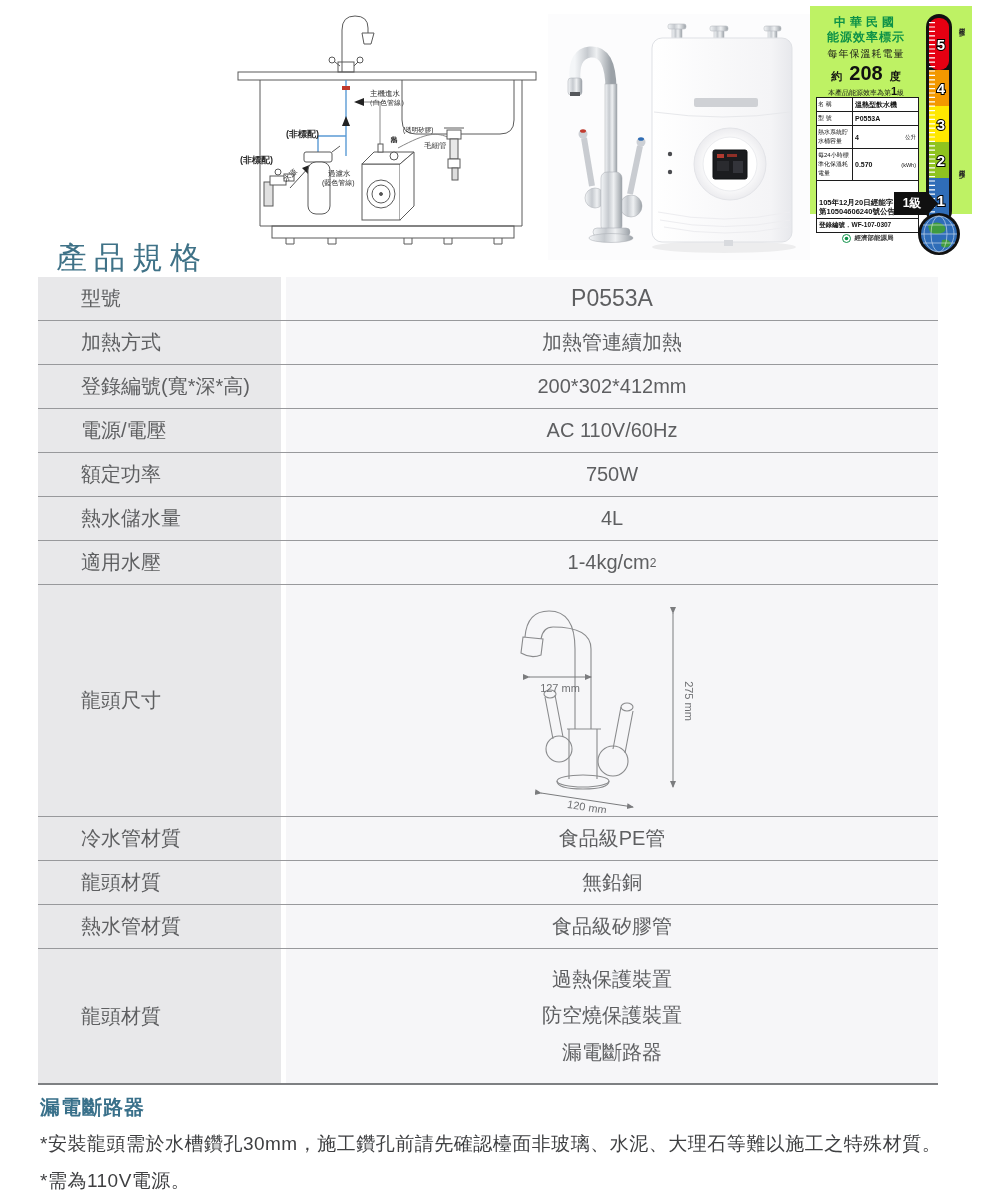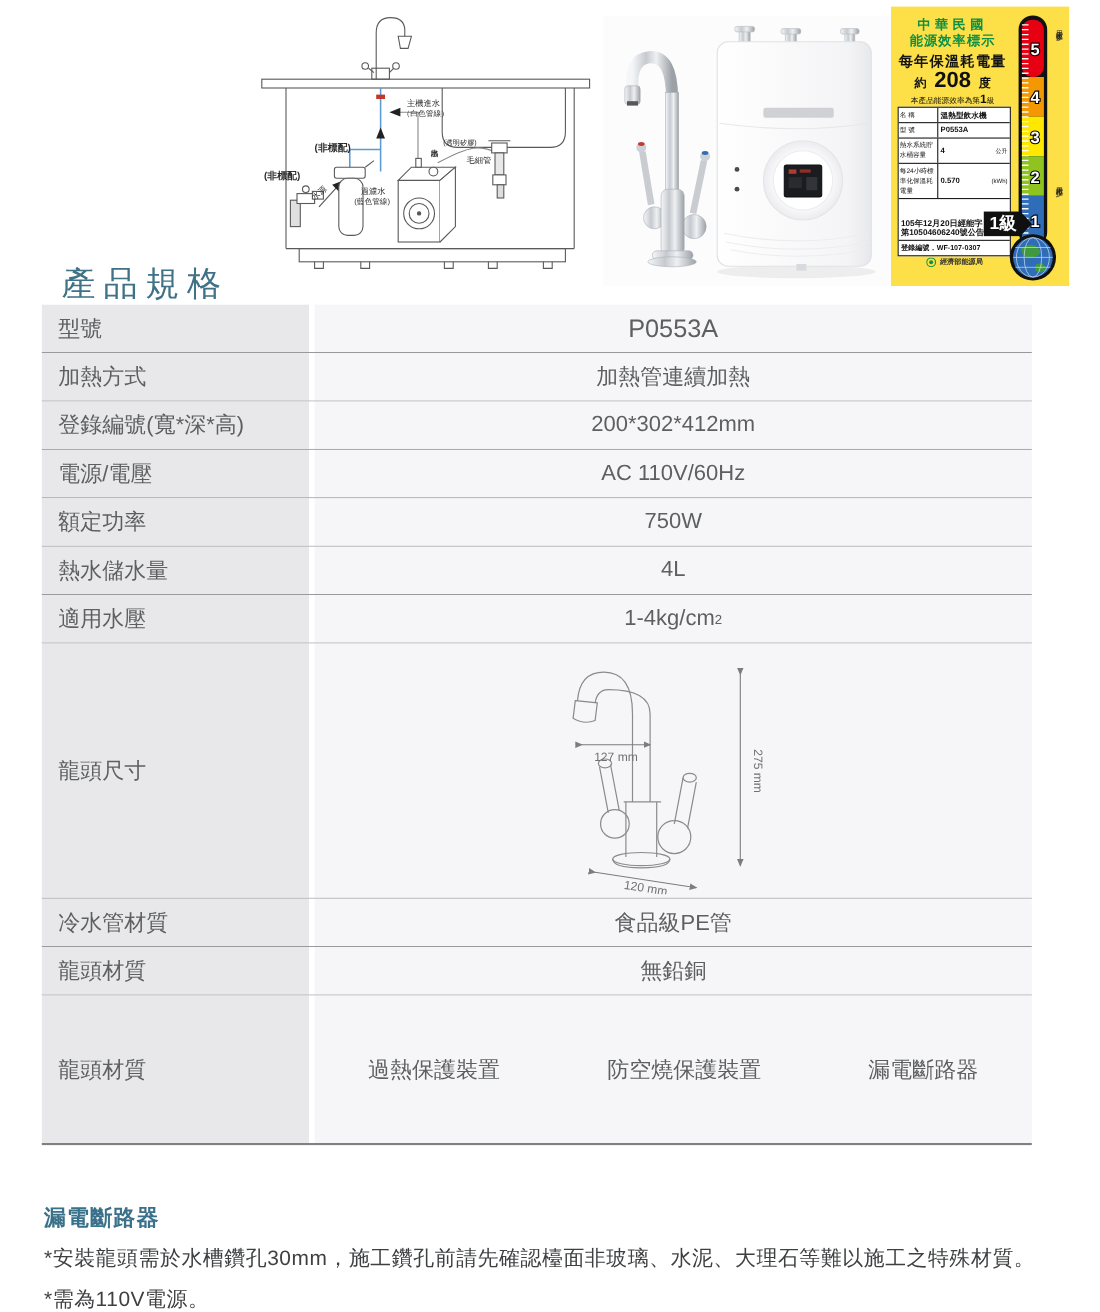--- a/index.html
+++ b/index.html
@@ -4,25 +4,25 @@
 <style>
   html,body{margin:0;padding:0;background:#fff;}
   .page{position:relative;width:1000px;height:1193px;background:#fff;overflow:hidden;
         font-family:"Liberation Sans","DejaVu Sans",sans-serif;color:#5e5f61;}
   
   .install-svg{position:absolute;left:228px;top:6px;}
   .photo-svg{position:absolute;left:548px;top:14px;}
   .page-title{position:absolute;left:56px;top:216px;font-size:31px;letter-spacing:7px;
               color:#3f7287;font-weight:400;}
   
-  .elabel{position:absolute;left:810px;top:6px;width:162px;height:254px;background:#fde047;}
+  .elabel{position:absolute;left:810px;top:6px;width:162px;height:208px;background:#bef264;}
   .el-c{position:absolute;left:6px;width:100px;text-align:center;}
   .el-t1{top:8px;color:#0c9147;font-weight:bold;font-size:12px;letter-spacing:4px;}
   .el-t2{top:23px;color:#0c9147;font-weight:bold;font-size:12px;letter-spacing:1px;}
-  .el-annual{top:41px;color:#141414;font-weight:bold;font-size:13px;letter-spacing:1px;}
+  .el-annual{top:41px;color:#141414;font-weight:normal;font-size:10px;letter-spacing:1px;}
   .el-deg{top:56px;color:#111;font-weight:bold;font-size:11px;display:flex;align-items:baseline;justify-content:center;gap:7px;}
   .el-deg .big{font-size:20px;}
   .el-grade{top:79px;color:#111;font-size:7px;white-space:nowrap;}
   .el-grade b{font-size:11px;}
   .el-table{position:absolute;left:6px;top:91px;width:103px;background:#fff;border:1px solid #1c1c1c;
             box-sizing:border-box;color:#111;}
   .el-tr{display:flex;border-bottom:1px solid #1c1c1c;}
   .el-tr:last-child{border-bottom:none;}
   .el-th{width:33px;border-right:1px solid #1c1c1c;font-size:6px;padding:2px 1px;display:flex;align-items:center;}
   .el-td{flex:1;font-size:7px;font-weight:bold;display:flex;align-items:center;padding:1px 2px;gap:2px;}
@@ -31,33 +31,33 @@
   .el-reg{font-size:6.5px;font-weight:bold;padding:2px;}
   .el-agency{position:absolute;left:6px;top:228px;width:103px;display:flex;align-items:center;
              justify-content:center;gap:4px;font-size:6.5px;color:#333;font-weight:bold;}
   .thermo{position:absolute;left:100px;top:4px;}
   .vtext{position:absolute;writing-mode:vertical-rl;font-size:6.5px;color:#222;letter-spacing:1px;}
   .vt-top{left:147px;top:16px;}
   .vt-bot{left:147px;top:158px;}
   .grade-arrow{position:absolute;left:84px;top:186px;width:44px;height:23px;background:#101010;
                clip-path:polygon(0 0,76% 0,100% 50%,76% 100%,0 100%);display:flex;align-items:center;
                justify-content:center;z-index:2;}
-  .grade-arrow span{color:#fff;font-weight:bold;font-size:16px;padding-right:8px;}
+  .grade-arrow span{color:#fff;font-weight:bold;font-size:12px;padding-right:8px;}
   
   .spec{position:absolute;left:38px;top:277px;width:900px;}
   .srow{display:flex;height:44px;border-bottom:1px solid #98999c;box-sizing:border-box;}
-  .srow .k{width:243px;background:#e8e8ea;display:flex;align-items:center;padding-left:15px;
+  .srow .k{width:243px;background:#e8e8ea;display:flex;align-items:center;padding-left:43px;
            box-sizing:border-box;font-size:20px;color:#5e5f61;}
   .srow .gut{width:5px;background:#fff;}
   .srow .v{flex:1;background:#f6f6f8;display:flex;align-items:center;justify-content:center;
            font-size:20px;color:#5e5f61;}
   .srow.model .v{font-size:23px;}
   .srow.faucet{height:232px;}
   .srow.safety{height:136px;border-bottom:2px solid #7e8083;}
-  .srow.safety .v{flex-direction:row;justify-content:space-around;padding:12px 0;box-sizing:border-box;}
+  .srow.safety .v{flex-direction:column;justify-content:space-around;padding:12px 0;box-sizing:border-box;}
   .v sup{font-size:12px;}
   
   .notes{position:absolute;left:40px;top:1094px;width:930px;color:#3e3f41;}
   .notes h2{margin:0 0 10px 0;font-size:20px;color:#39708a;font-weight:bold;letter-spacing:1px;}
   .notes p{margin:0 0 11px 0;font-size:19px;letter-spacing:.5px;}
 </style>
 </head>
 <body>
 
 <div class="page">
@@ -373,20 +373,25 @@
     <div class="srow">
       <div class="k">冷水管材質</div>
         <div class="gut"></div>
       <div class="v">食品級PE管</div>
     </div>
     <div class="srow">
       <div class="k">龍頭材質</div>
         <div class="gut"></div>
       <div class="v">無鉛銅</div>
     </div>
+    <div class="srow">
+      <div class="k">熱水管材質</div>
+        <div class="gut"></div>
+      <div class="v">食品級矽膠管</div>
+    </div>
     <div class="srow safety">
       <div class="k">龍頭材質</div>
         <div class="gut"></div>
       <div class="v">
         <div>過熱保護裝置</div>
         <div>防空燒保護裝置</div>
         <div>漏電斷路器</div>
       </div>
     </div>
   </div>

